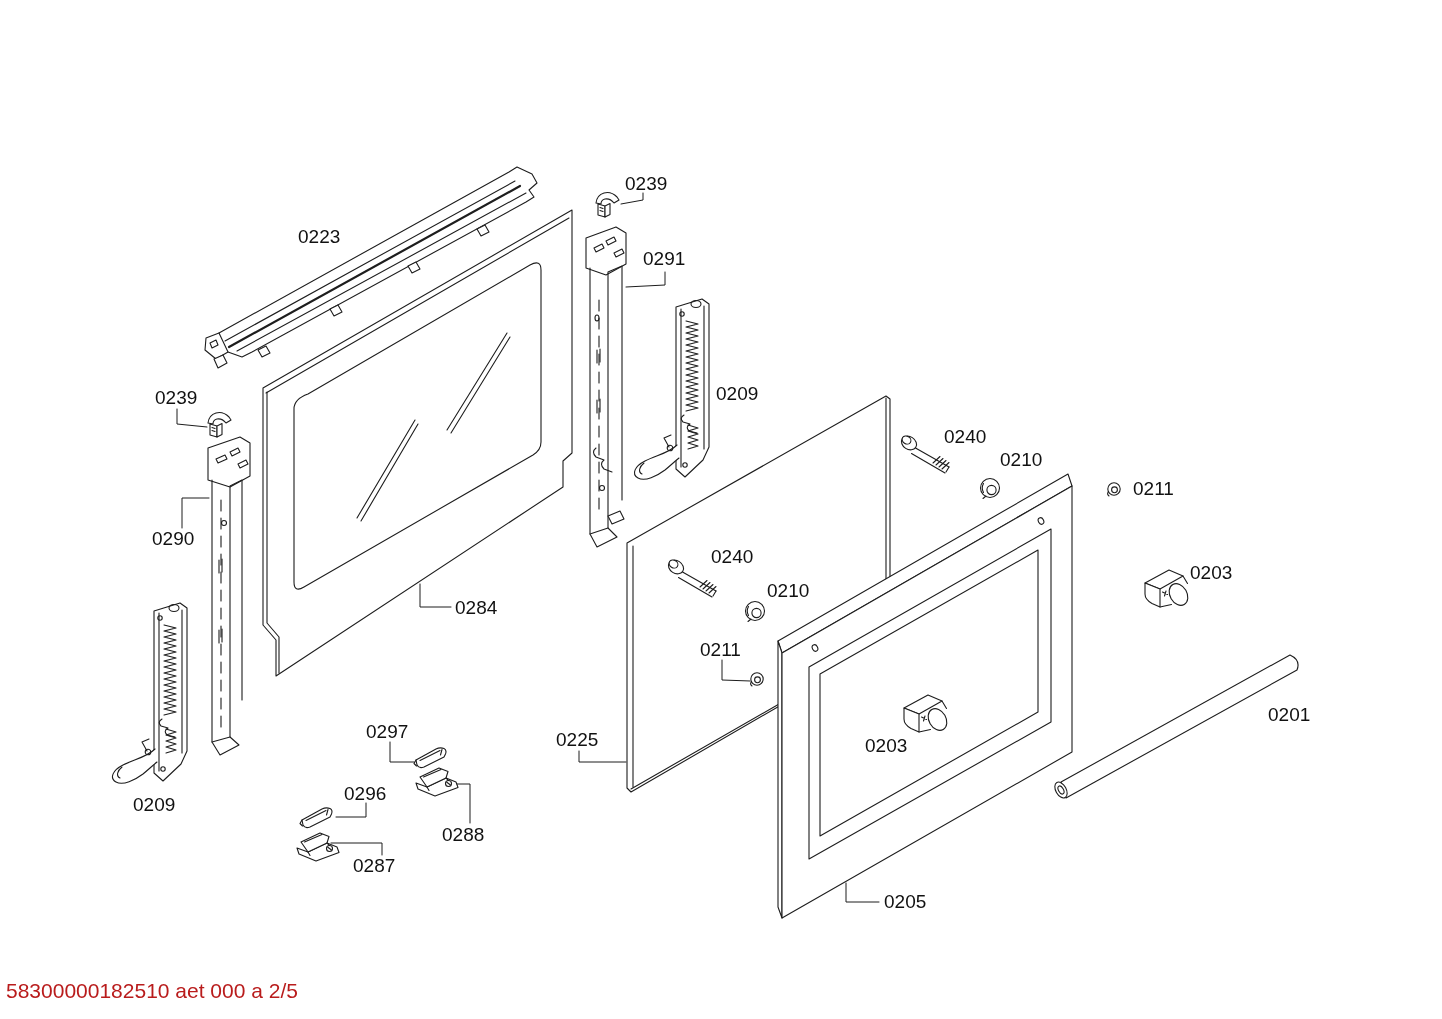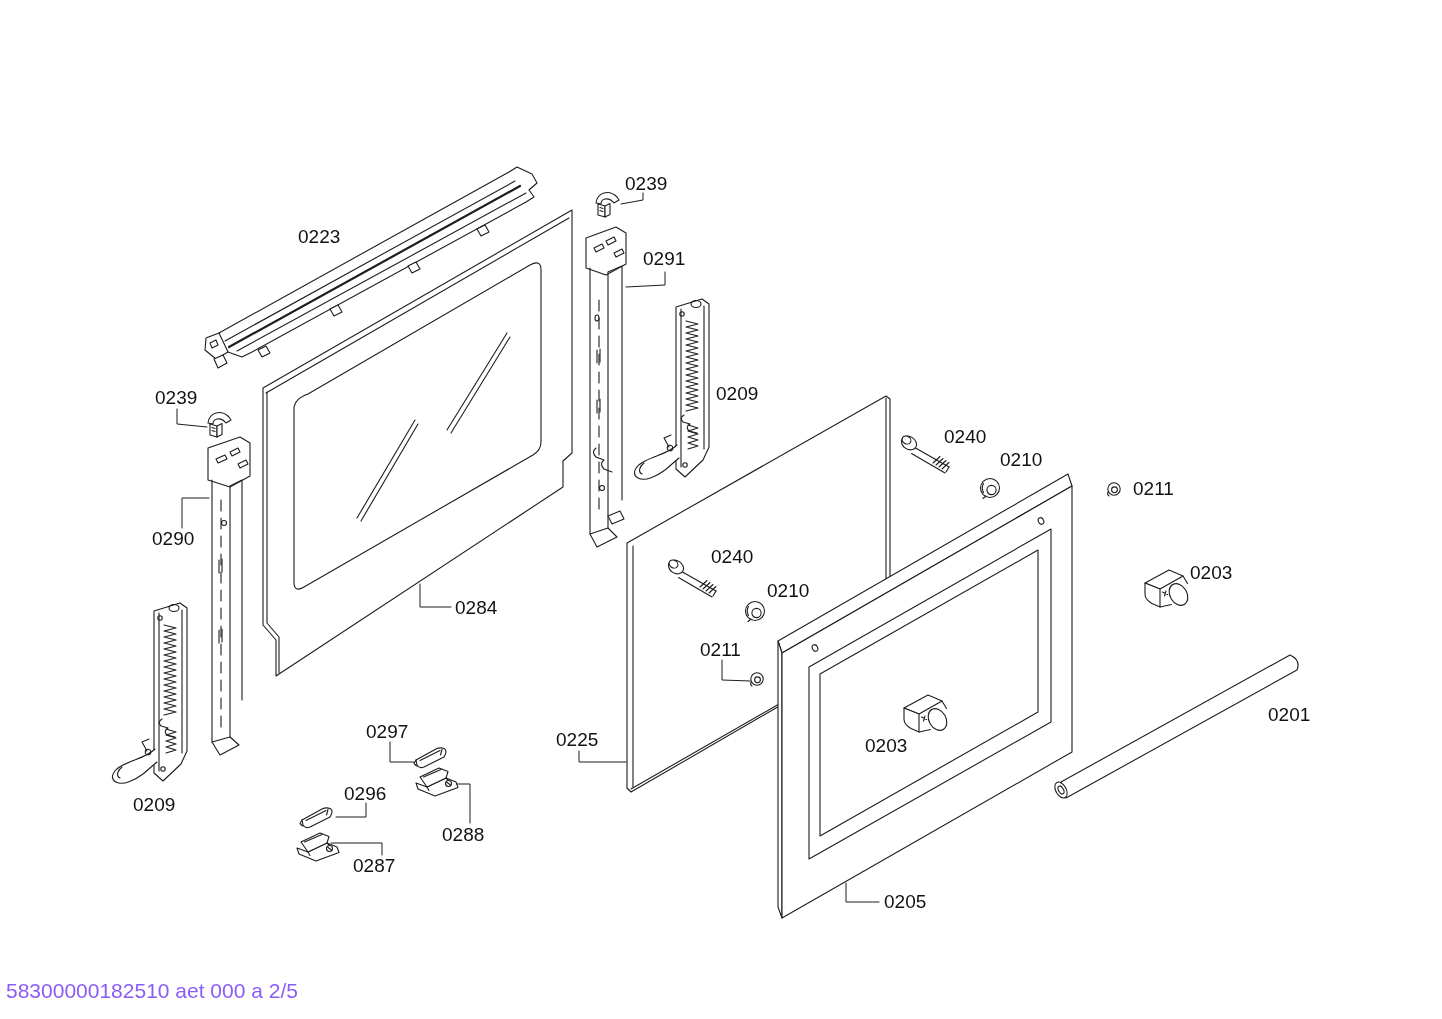--- a/index.html
+++ b/index.html
@@ -1,20 +1,20 @@
 <!DOCTYPE html>
 <html><head>
 <meta charset="utf-8">
 <style>
   html,body{margin:0;padding:0;background:#fff;}
   .canvas{position:relative;width:1442px;height:1019px;background:#fff;overflow:hidden;
           font-family:"Liberation Sans", sans-serif;}
   svg{position:absolute;left:0;top:0;}
   .part-label{font-family:"Liberation Sans", sans-serif;font-size:19px;fill:#111;stroke:none;}
-  .footer-text{position:absolute;left:6px;top:979px;font-size:21px;color:#8b5cf6;
+  .footer-text{position:absolute;left:6px;top:979px;font-size:21px;color:#b91c1c;
                font-family:"Liberation Sans", sans-serif;white-space:pre;}
 </style>
 </head>
 <body>
 
 <div class="canvas">
 <svg width="1442" height="1019" viewBox="0 0 1442 1019">
   <defs>
     <g id="hinge">
       <path d="M5,10 L31,2 L38,7 L38,150 L32,163 L14,180 L5,172 Z" fill="#fff"></path>

